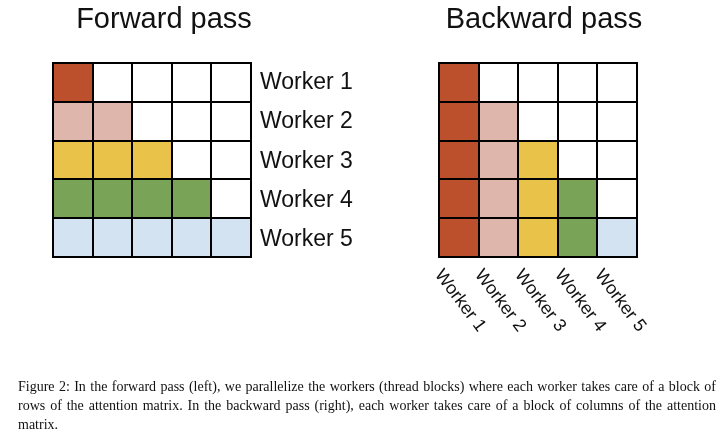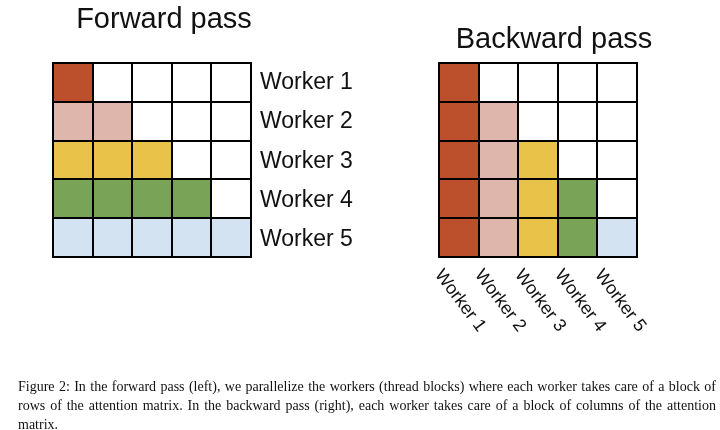--- a/index.html
+++ b/index.html
@@ -17,21 +17,21 @@
   .panel-title {
     position: absolute;
     top: 2px;
     font-size: 29px;
     line-height: 1.15;
     text-align: center;
     white-space: nowrap;
     color: #111111;
   }
   #fwd-title { left: 64px; width: 200px; }
-  #bwd-title { left: 446px; width: 216px; margin-top: 20px; }
+  #bwd-title { left: 436px; width: 216px; }
 
   .grid {
     position: absolute;
     top: 62px;
     width: 200px;
     height: 196px;
     display: grid;
     grid-template-columns: repeat(5, 1fr);
     grid-template-rows: repeat(5, 1fr);
     border: 1px solid #000000;

